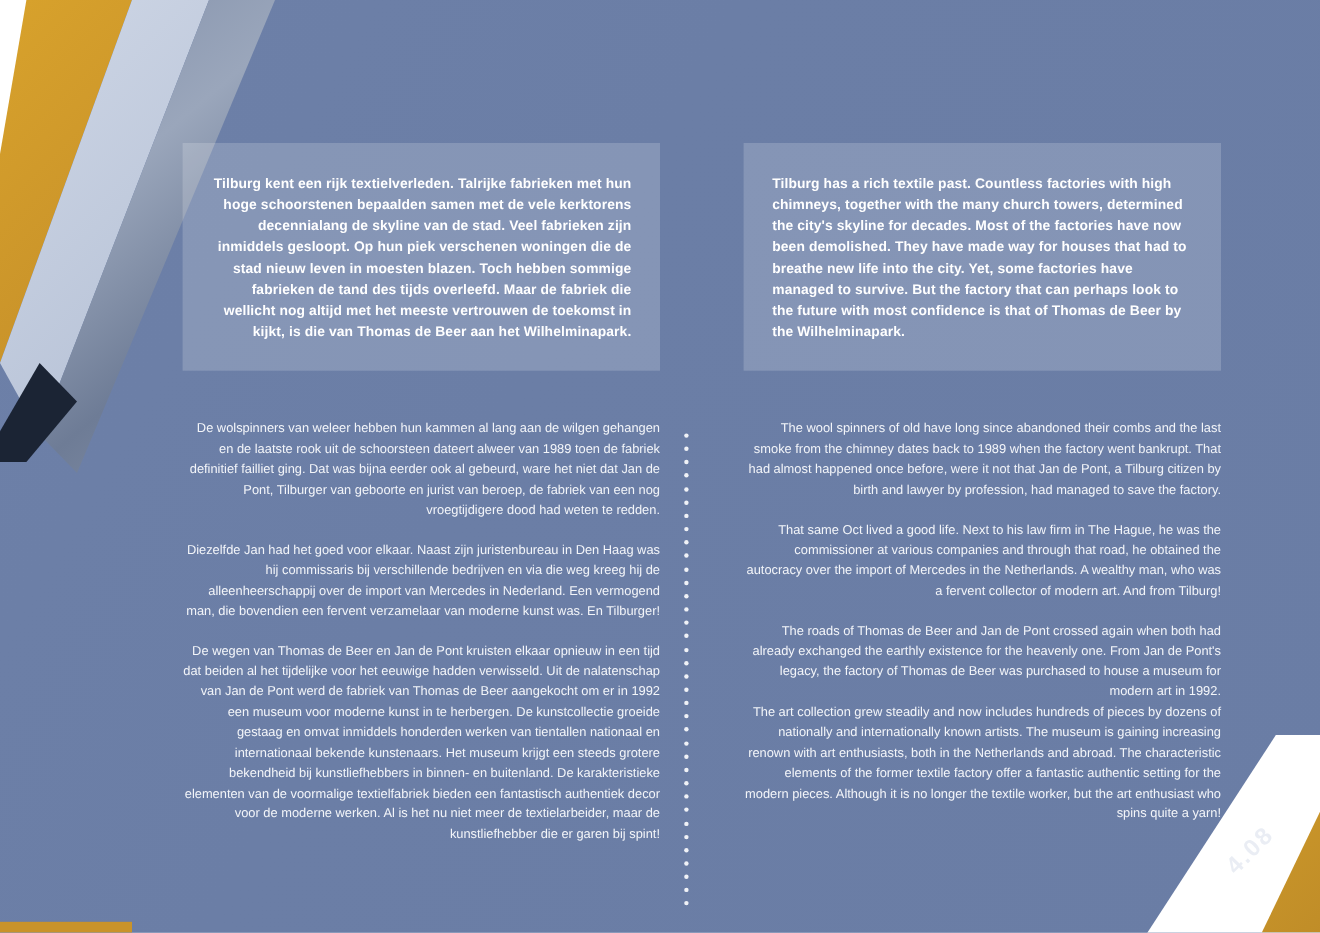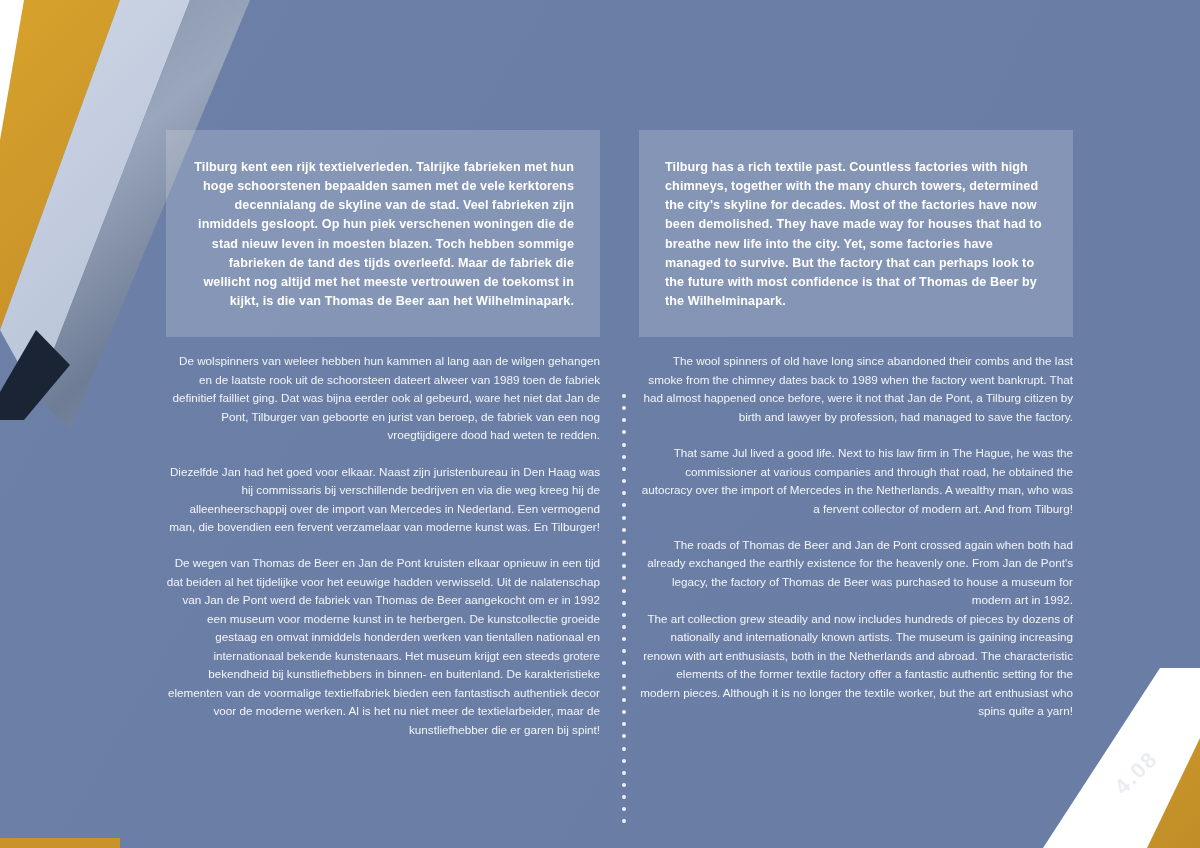--- a/index.html
+++ b/index.html
@@ -106,36 +106,36 @@
     position: absolute;
     left: 0; top: 0;
     width: 1200px; height: 600px;
   }
   .col {
     position: absolute;
     top: 130px;
     width: 434px;
   }
   .col-left  { left: 166px; }
-  .col-right { left: 639px; }
+  .col-right { left: 676px; }
 
   .lead {
     background: rgba(255,255,255,0.18);
     padding: 28px 26px 26px 26px;
     color: #ffffff;
     font-weight: bold;
     font-size: 12.6px;
     line-height: 1.52;
     letter-spacing: .1px;
   }
   .col-left .lead { text-align: right; }
   .col-right .lead { text-align: left; }
 
   .body {
-    margin-top: 15px;
+    margin-top: 44px;
     color: #f3f5f9;
     font-size: 11.7px;
     line-height: 1.58;
   }
   .col-left .body { text-align: right; }
   .col-right .body { text-align: right; }
   .body p { margin: 0 0 18px 0; }
   .body p:last-child { margin-bottom: 0; }
 
   
@@ -183,21 +183,21 @@
         <p>De wolspinners van weleer hebben hun kammen al lang aan de wilgen gehangen en de laatste rook uit de schoorsteen dateert alweer van 1989 toen de fabriek definitief failliet ging. Dat was bijna eerder ook al gebeurd, ware het niet dat Jan de Pont, Tilburger van geboorte en jurist van beroep, de fabriek van een nog vroegtijdigere dood had weten te redden.</p>
         <p>Diezelfde Jan had het goed voor elkaar. Naast zijn juristenbureau in Den Haag was hij commissaris bij verschillende bedrijven en via die weg kreeg hij de alleenheerschappij over de import van Mercedes in Nederland. Een vermogend man, die bovendien een fervent verzamelaar van moderne kunst was. En Tilburger!</p>
         <p>De wegen van Thomas de Beer en Jan de Pont kruisten elkaar opnieuw in een tijd dat beiden al het tijdelijke voor het eeuwige hadden verwisseld. Uit de nalatenschap van Jan de Pont werd de fabriek van Thomas de Beer aangekocht om er in 1992 een museum voor moderne kunst in te herbergen. De kunstcollectie groeide gestaag en omvat inmiddels honderden werken van tientallen nationaal en internationaal bekende kunstenaars. Het museum krijgt een steeds grotere bekendheid bij kunstliefhebbers in binnen- en buitenland. De karakteristieke elementen van de voormalige textielfabriek bieden een fantastisch authentiek decor voor de moderne werken. Al is het nu niet meer de textielarbeider, maar de kunstliefhebber die er garen bij spint!</p>
       </div>
     </div>
 
     <div class="col col-right">
       <div class="lead">Tilburg has a rich textile past. Countless factories with high chimneys, together with the many church towers, determined the city's skyline for decades. Most of the factories have now been demolished. They have made way for houses that had to breathe new life into the city. Yet, some factories have managed to survive. But the factory that can perhaps look to the future with most confidence is that of Thomas de Beer by the Wilhelminapark.</div>
       <div class="body">
         <p>The wool spinners of old have long since abandoned their combs and the last smoke from the chimney dates back to 1989 when the factory went bankrupt. That had almost happened once before, were it not that Jan de Pont, a Tilburg citizen by birth and lawyer by profession, had managed to save the factory.</p>
-        <p>That same Jul lived a good life. Next to his law firm in The Hague, he was the commissioner at various companies and through that road, he obtained the autocracy over the import of Mercedes in the Netherlands. A wealthy man, who was a fervent collector of modern art. And from Tilburg!</p>
+        <p>That same Oct lived a good life. Next to his law firm in The Hague, he was the commissioner at various companies and through that road, he obtained the autocracy over the import of Mercedes in the Netherlands. A wealthy man, who was a fervent collector of modern art. And from Tilburg!</p>
         <p>The roads of Thomas de Beer and Jan de Pont crossed again when both had already exchanged the earthly existence for the heavenly one. From Jan de Pont's legacy, the factory of Thomas de Beer was purchased to house a museum for modern art in 1992.<br>The art collection grew steadily and now includes hundreds of pieces by dozens of nationally and internationally known artists. The museum is gaining increasing renown with art enthusiasts, both in the Netherlands and abroad. The characteristic elements of the former textile factory offer a fantastic authentic setting for the modern pieces. Although it is no longer the textile worker, but the art enthusiast who spins quite a yarn!</p>
       </div>
     </div>
 
   </div>
 
   <div class="dots" id="dots-divider">
       <span></span>
       <span></span>
       <span></span>

